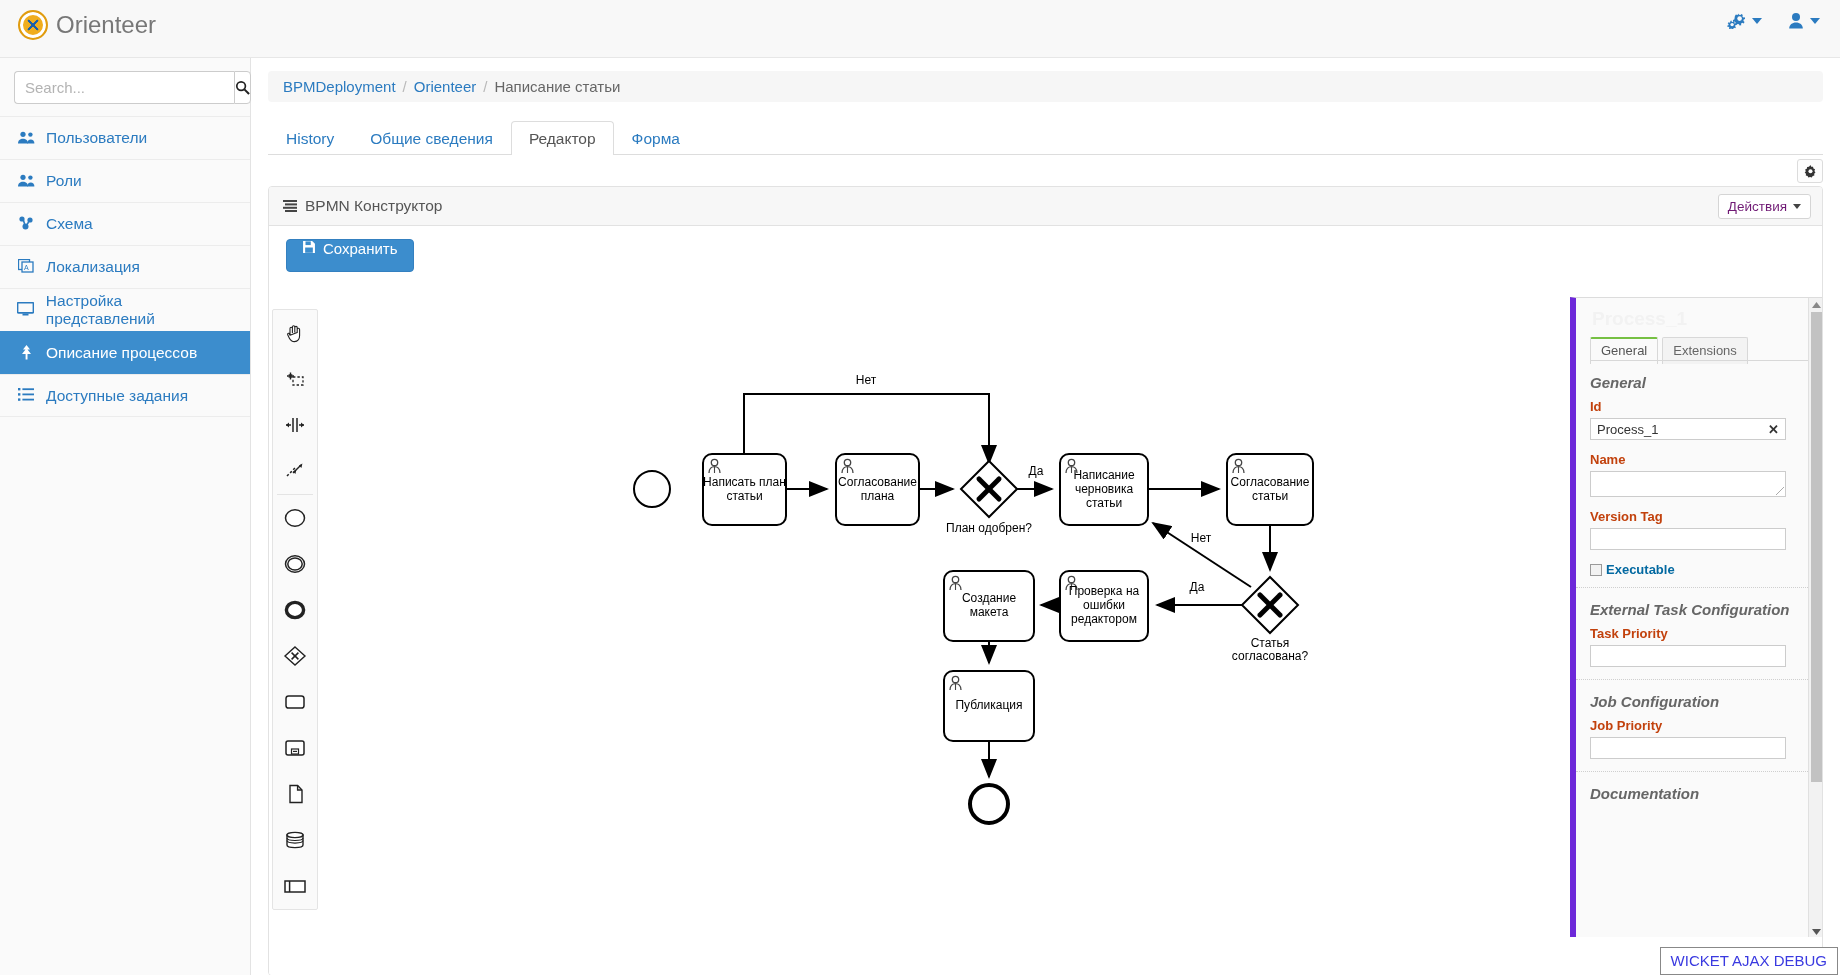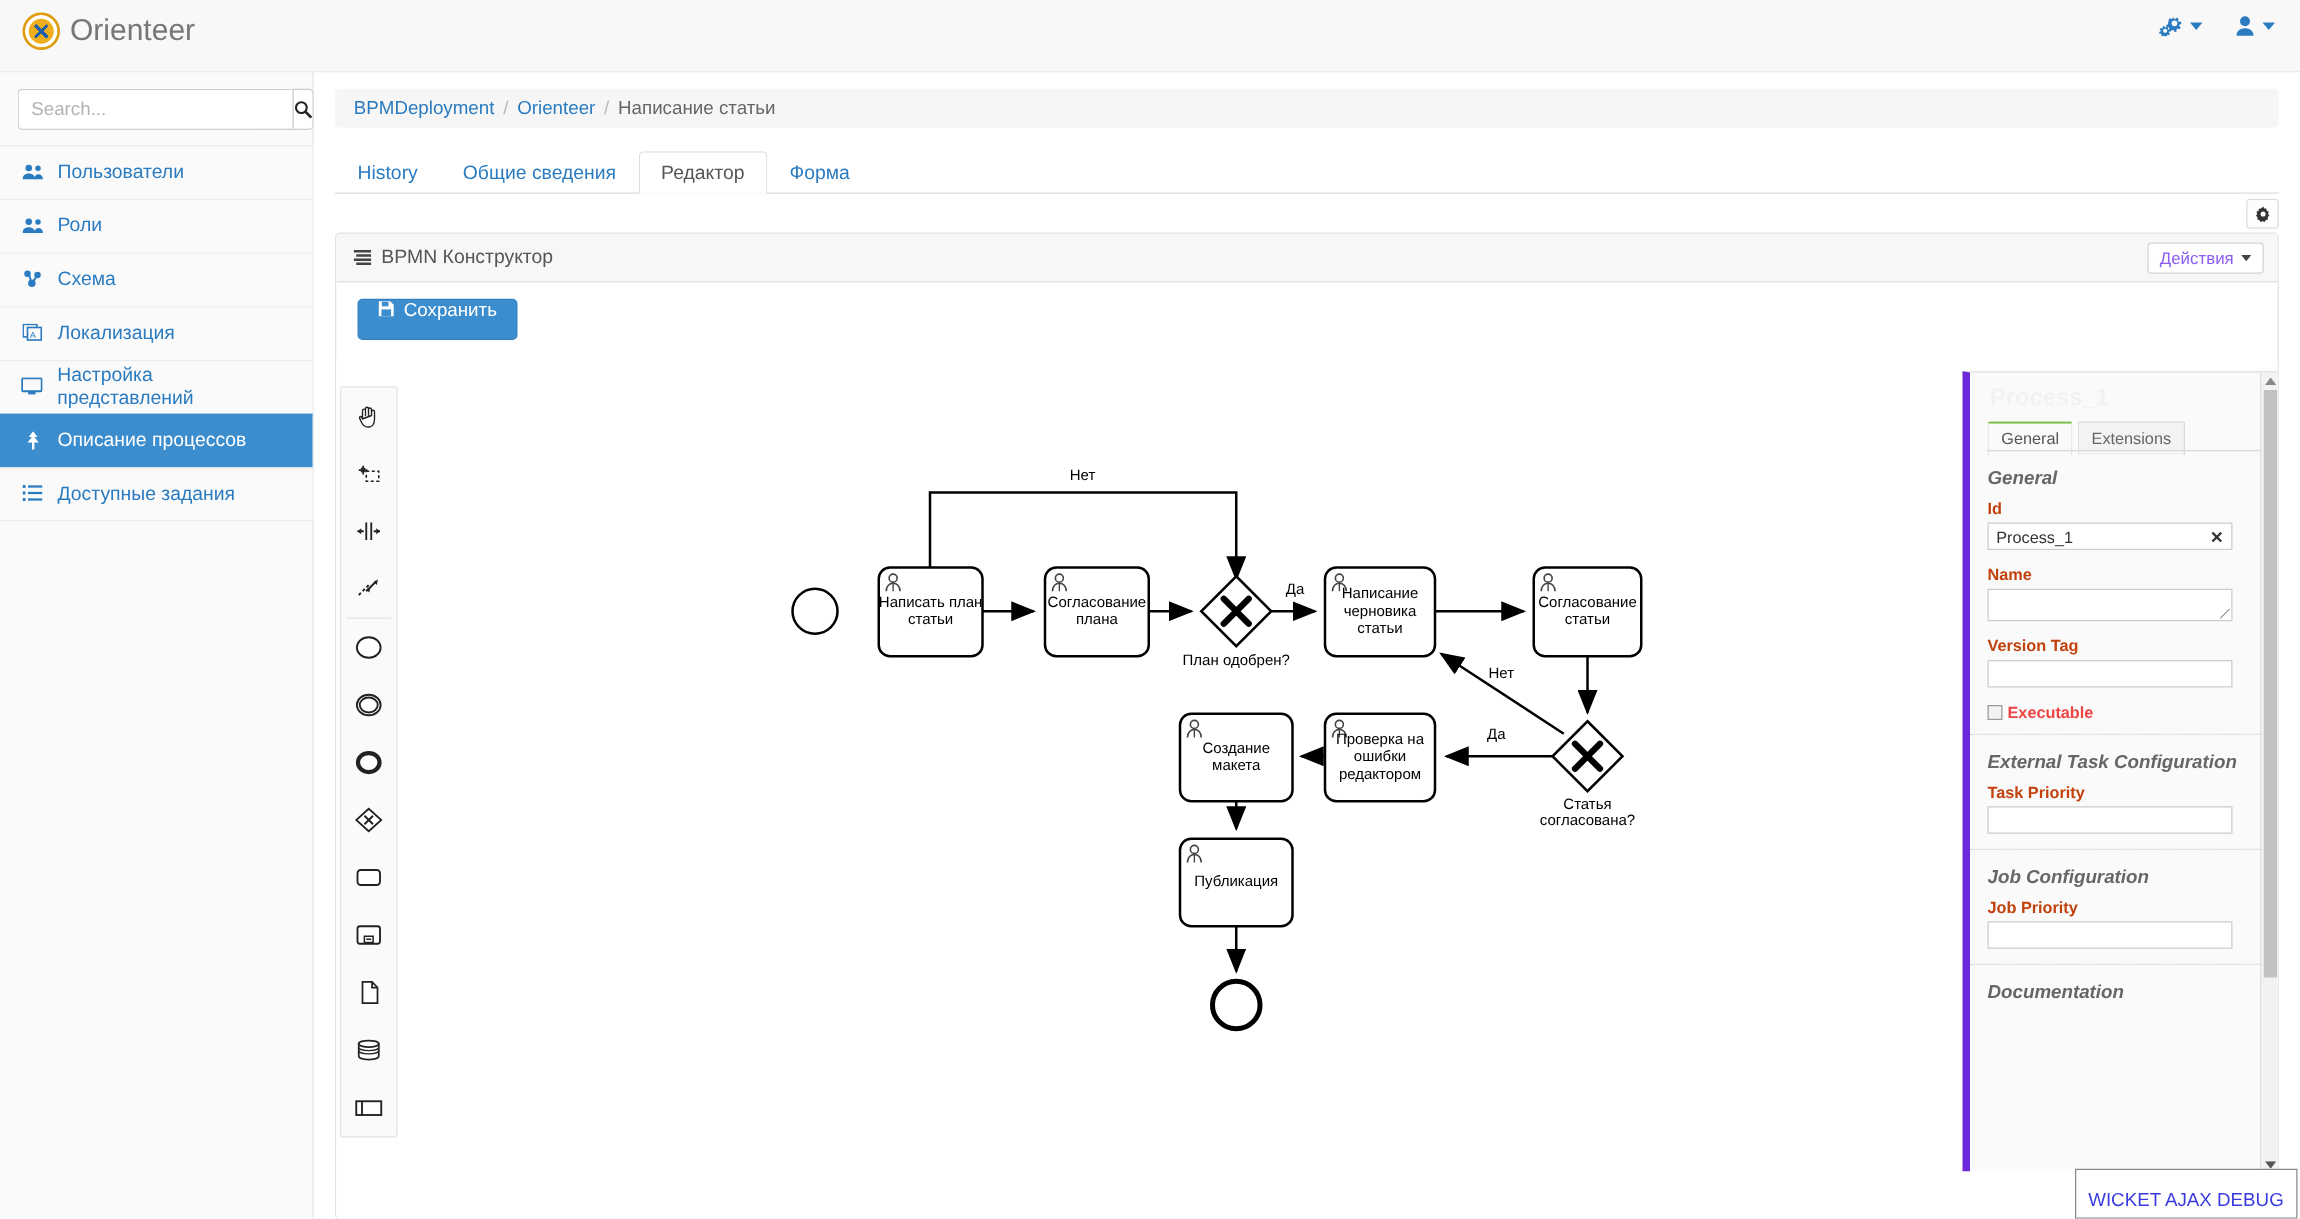--- a/index.html
+++ b/index.html
@@ -97,21 +97,21 @@
     height:790px; position:relative; overflow:hidden;
   }
   .panel-head{
     height:39px; background:#f7f7f7; border-bottom:1px solid #e2e2e2;
     display:flex; align-items:center; padding:0 14px; position:relative;
   }
   .panel-title{ font-size:15.5px; color:#555; display:flex; align-items:center; gap:8px; }
   .actions-btn{
     position:absolute; right:11px; top:7px; height:25px; padding:0 9px;
     border:1px solid #d5d5d5; border-radius:3px; background:#fff;
-    font-size:13.5px; color:#8b5cf6; display:flex; align-items:center; gap:6px; cursor:pointer;
+    font-size:13.5px; color:#701a75; display:flex; align-items:center; gap:6px; cursor:pointer;
   }
   .caret-d{ width:0;height:0;border-left:4px solid transparent;border-right:4px solid transparent;border-top:5px solid #444; }
 
   .save-btn{
     position:absolute; left:17px; top:52px; height:33px; padding:0 15px;
     background:#3c8dcd; border:1px solid #3480c0; border-radius:4px;
     color:#fff; font-size:15px; display:flex; align-items:flex-start; gap:7px; cursor:pointer;
   }
 
   
@@ -156,31 +156,31 @@
     font-size:13px; color:#333; padding:2px 6px; display:flex; align-items:center;
     position:relative; font-family:inherit;
   }
   .fld-input.tall{ height:26px; }
   .clear-x{ position:absolute; right:6px; top:3px; font-size:13px; font-weight:bold; color:#333; cursor:pointer; }
   .resizer{ position:absolute; right:1px; bottom:1px; width:8px; height:8px;
     background:linear-gradient(135deg, transparent 46%, #aaa 46%, #aaa 56%, transparent 56%); }
   .divider{ border-top:1px dotted #cfcfcf; margin:4px 0 0 0; }
   .chk-row{ display:flex; align-items:center; gap:4px; margin:2px 0 10px 14px; }
   .chk{ width:12px; height:12px; border:1px solid #999; background:#f2f2f2; }
-  .chk-lbl{ font-size:13px; font-weight:bold; color:#ef4444; }
+  .chk-lbl{ font-size:13px; font-weight:bold; color:#0369a1; }
 
   .pscroll{
     position:absolute; right:0; top:0; width:14px; height:640px; background:#f2f2f2; border-left:1px solid #e0e0e0;
   }
   .pscroll .arrow{ width:14px; height:13px; display:flex; align-items:center; justify-content:center; }
   .pscroll .thumb{ position:absolute; left:2px; top:14px; width:11px; height:470px; background:#c2c2c2; }
 
   .wicket{
     position:absolute; right:2px; bottom:0px; border:1px solid #888; background:#fff;
-    color:#3a3ae0; font-size:15px; padding:16px 10px 5px 10px; cursor:pointer; white-space:nowrap;margin-left:39px;
+    color:#3a3ae0; font-size:15px; padding:4px 10px 5px 10px; cursor:pointer; white-space:nowrap;margin-left:39px;
   }
 </style>
 </head>
 <body>
 
 <div id="app">
 
   <div class="topbar">
     <div class="brand">
       <div class="brand-logo"></div>

